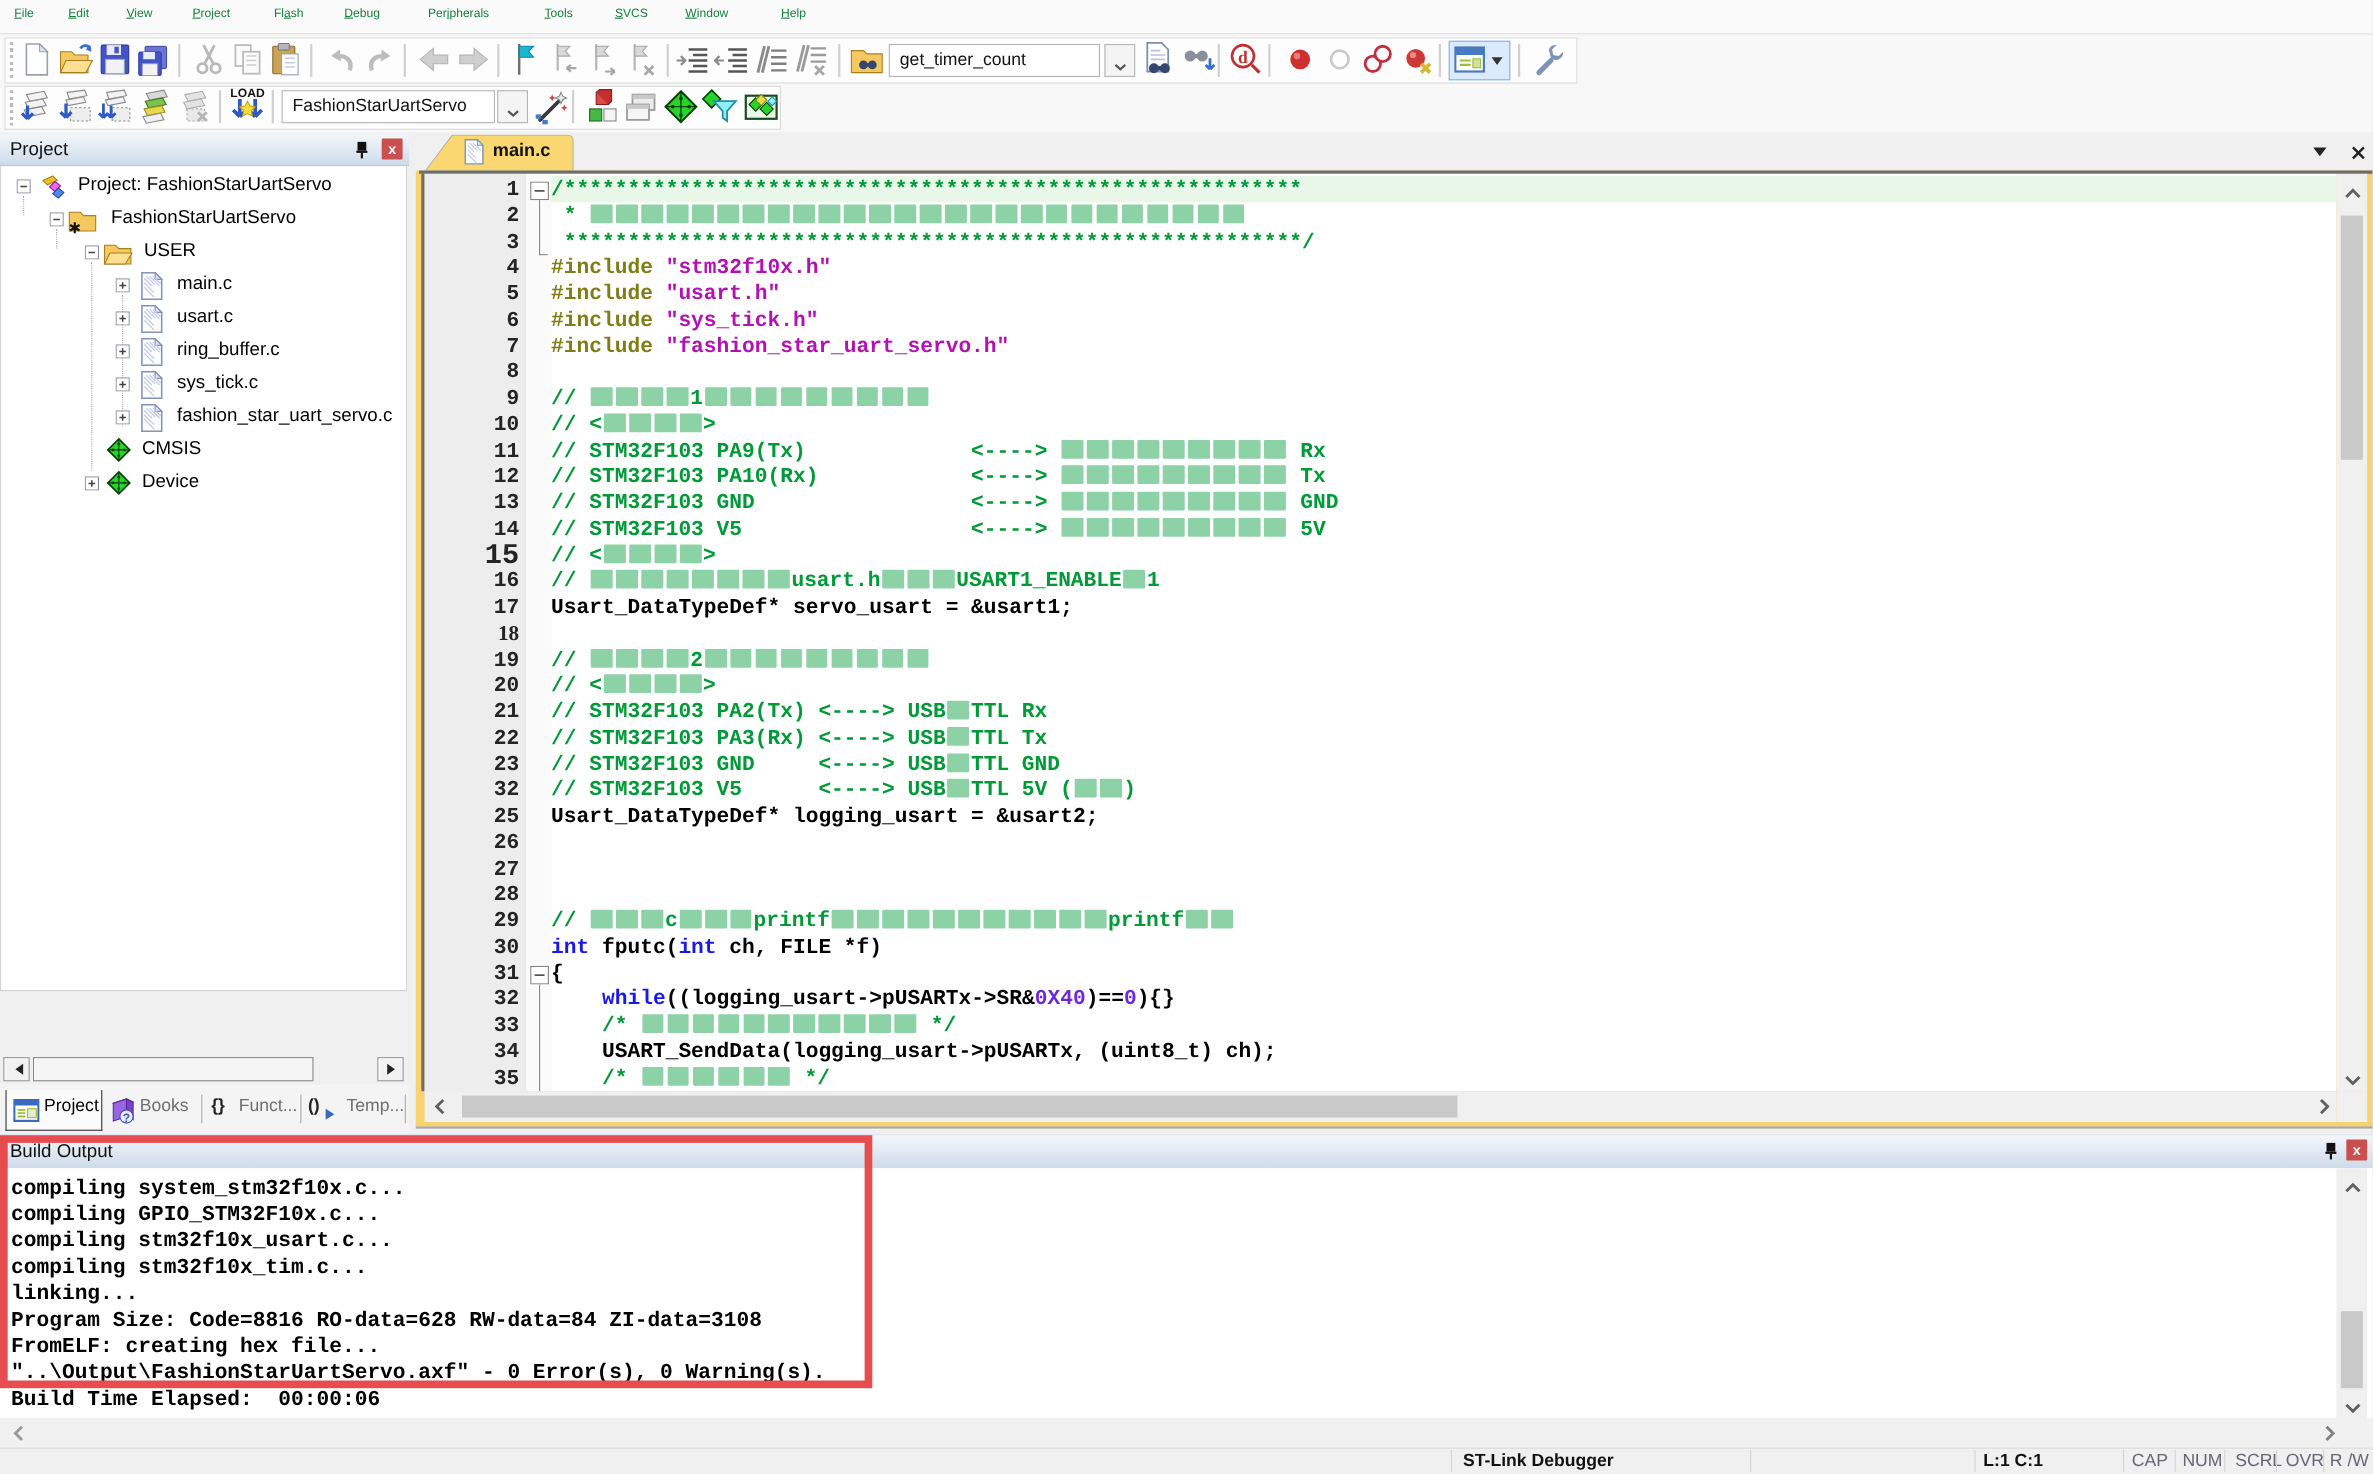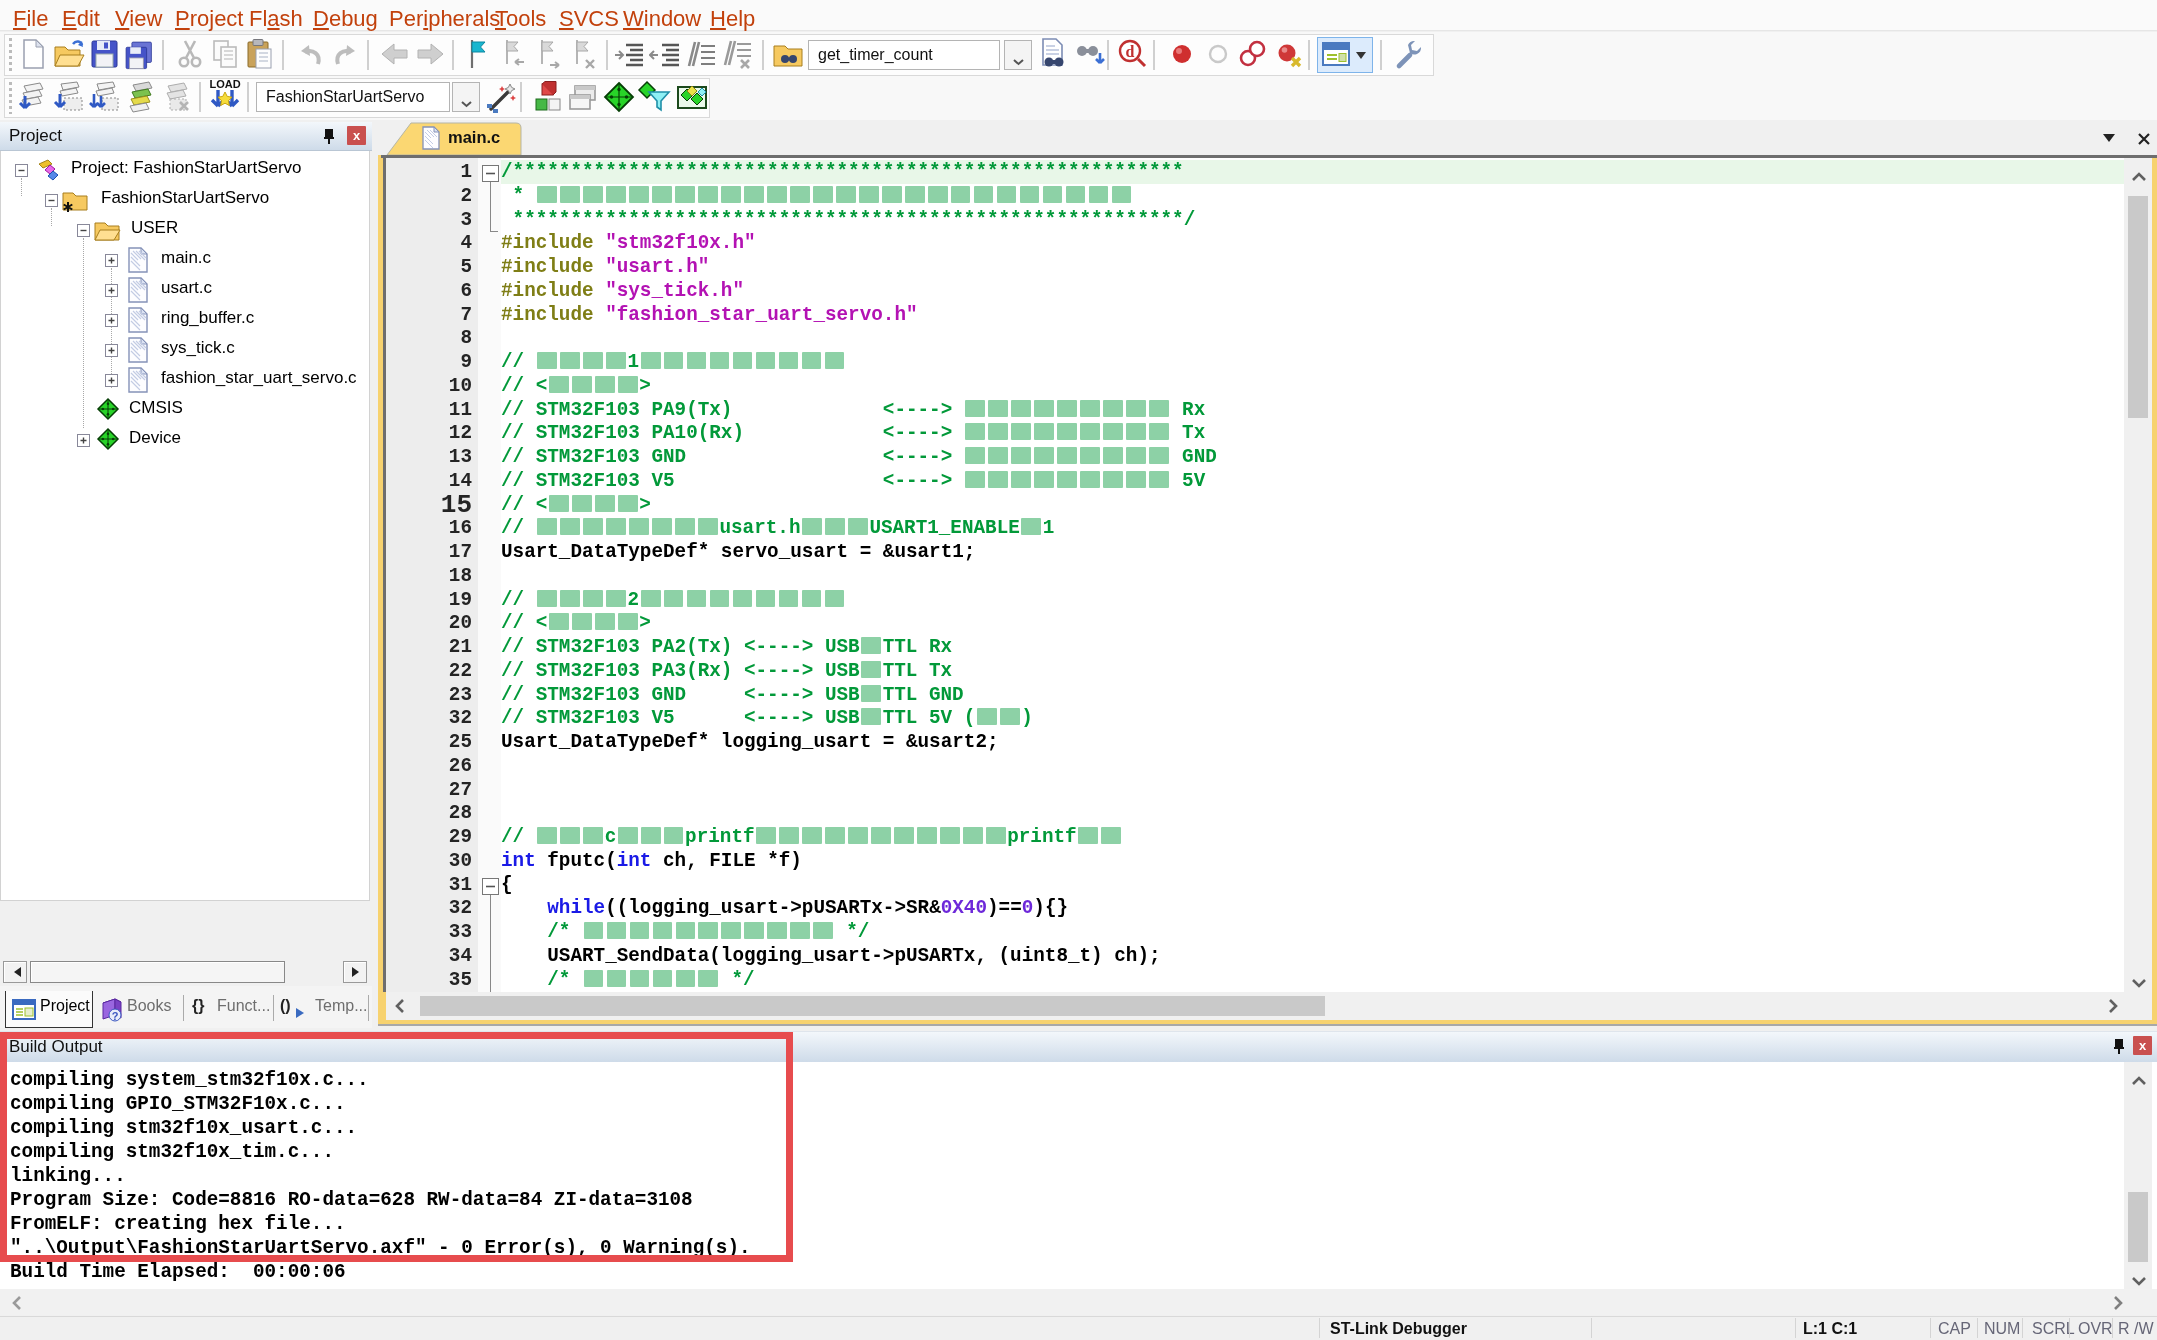--- a/index.html
+++ b/index.html
@@ -1,19 +1,19 @@
 <!DOCTYPE html>
 <html><head><meta charset="utf-8"><style>
 *{margin:0;padding:0;box-sizing:border-box}
 html,body{width:2157px;height:1340px;overflow:hidden}
 body{font-family:"Liberation Sans",sans-serif;background:#f0f0f0;position:relative}
 .abs{position:absolute}
 .ic{position:absolute}
 #menubar{left:0;top:0;width:2157px;height:31px;background:#fafafa;border-bottom:1px solid #e6e6e6}
-#menubar span{position:absolute;top:6px;font-size:22px;color:#c2410c}
+#menubar span{position:absolute;top:6px;font-size:11px;color:#15803d}
 #tb{left:0;top:32px;width:2157px;height:88px;background:#f8f8f8}
 .tbrow{position:absolute;background:#fdfdfd;border:1px solid #d9d9d9}
 .grip{position:absolute;width:3px;background-image:repeating-linear-gradient(#bbb 0 3px,transparent 3px 6px)}
 .sep{position:absolute;width:2px;background:#d0d0d0}
 .combo{position:absolute;background:#fff;border:1px solid #b4b4b4;font-size:16px;color:#111}
 .combo b{font-weight:normal;position:absolute;left:9px;top:5px;white-space:pre}
 .drop{position:absolute;background:#f4f4f4;border:1px solid #b4b4b4;color:#555;text-align:center}
 #projpanel{left:0;top:122px;width:372px;height:906px}
 #projcap{position:absolute;left:0;top:0;width:372px;height:29px;background:linear-gradient(#f3f7fb,#cedbe9);border-bottom:1px solid #b9c6d4}
 #projcap b{position:absolute;left:9px;top:4px;font-weight:normal;font-size:17px;color:#101010}
@@ -500,21 +500,21 @@
 <div class="abs" style="left:386px;top:327.2px;width:86px;text-align:right;font-family:'Liberation Mono',monospace;font-weight:bold;font-size:19.3px;line-height:23.75px;color:#242424">8</div>
 <div class="abs" style="left:386px;top:351.0px;width:86px;text-align:right;font-family:'Liberation Mono',monospace;font-weight:bold;font-size:19.3px;line-height:23.75px;color:#242424">9</div>
 <div class="abs" style="left:386px;top:374.8px;width:86px;text-align:right;font-family:'Liberation Mono',monospace;font-weight:bold;font-size:19.3px;line-height:23.75px;color:#242424">10</div>
 <div class="abs" style="left:386px;top:398.5px;width:86px;text-align:right;font-family:'Liberation Mono',monospace;font-weight:bold;font-size:19.3px;line-height:23.75px;color:#242424">11</div>
 <div class="abs" style="left:386px;top:422.2px;width:86px;text-align:right;font-family:'Liberation Mono',monospace;font-weight:bold;font-size:19.3px;line-height:23.75px;color:#242424">12</div>
 <div class="abs" style="left:386px;top:446.0px;width:86px;text-align:right;font-family:'Liberation Mono',monospace;font-weight:bold;font-size:19.3px;line-height:23.75px;color:#242424">13</div>
 <div class="abs" style="left:386px;top:469.8px;width:86px;text-align:right;font-family:'Liberation Mono',monospace;font-weight:bold;font-size:19.3px;line-height:23.75px;color:#242424">14</div>
 <div class="abs" style="left:386px;top:493.5px;width:86px;text-align:right;font-family:'Liberation Mono',monospace;font-weight:bold;font-size:26px;line-height:23.75px;color:#242424">15</div>
 <div class="abs" style="left:386px;top:517.2px;width:86px;text-align:right;font-family:'Liberation Mono',monospace;font-weight:bold;font-size:19.3px;line-height:23.75px;color:#242424">16</div>
 <div class="abs" style="left:386px;top:541.0px;width:86px;text-align:right;font-family:'Liberation Mono',monospace;font-weight:bold;font-size:19.3px;line-height:23.75px;color:#242424">17</div>
-<div class="abs" style="left:386px;top:564.8px;width:86px;text-align:right;font-family:Liberation Mono, monospace;font-weight:bold;font-size:19.3px;line-height:23.75px;color:#242424">18</div>
+<div class="abs" style="left:386px;top:564.8px;width:86px;text-align:right;font-family:Liberation Serif, serif;font-weight:bold;font-size:19.3px;line-height:23.75px;color:#242424">18</div>
 <div class="abs" style="left:386px;top:588.5px;width:86px;text-align:right;font-family:'Liberation Mono',monospace;font-weight:bold;font-size:19.3px;line-height:23.75px;color:#242424">19</div>
 <div class="abs" style="left:386px;top:612.2px;width:86px;text-align:right;font-family:'Liberation Mono',monospace;font-weight:bold;font-size:19.3px;line-height:23.75px;color:#242424">20</div>
 <div class="abs" style="left:386px;top:636.0px;width:86px;text-align:right;font-family:'Liberation Mono',monospace;font-weight:bold;font-size:19.3px;line-height:23.75px;color:#242424">21</div>
 <div class="abs" style="left:386px;top:659.8px;width:86px;text-align:right;font-family:'Liberation Mono',monospace;font-weight:bold;font-size:19.3px;line-height:23.75px;color:#242424">22</div>
 <div class="abs" style="left:386px;top:683.5px;width:86px;text-align:right;font-family:'Liberation Mono',monospace;font-weight:bold;font-size:19.3px;line-height:23.75px;color:#242424">23</div>
 <div class="abs" style="left:386px;top:707.2px;width:86px;text-align:right;font-family:'Liberation Mono',monospace;font-weight:bold;font-size:19.3px;line-height:23.75px;color:#242424">32</div>
 <div class="abs" style="left:386px;top:731.0px;width:86px;text-align:right;font-family:'Liberation Mono',monospace;font-weight:bold;font-size:19.3px;line-height:23.75px;color:#242424">25</div>
 <div class="abs" style="left:386px;top:754.8px;width:86px;text-align:right;font-family:'Liberation Mono',monospace;font-weight:bold;font-size:19.3px;line-height:23.75px;color:#242424">26</div>
 <div class="abs" style="left:386px;top:778.5px;width:86px;text-align:right;font-family:'Liberation Mono',monospace;font-weight:bold;font-size:19.3px;line-height:23.75px;color:#242424">27</div>
 <div class="abs" style="left:386px;top:802.2px;width:86px;text-align:right;font-family:Liberation Mono, monospace;font-weight:bold;font-size:19.3px;line-height:23.75px;color:#242424">28</div>

